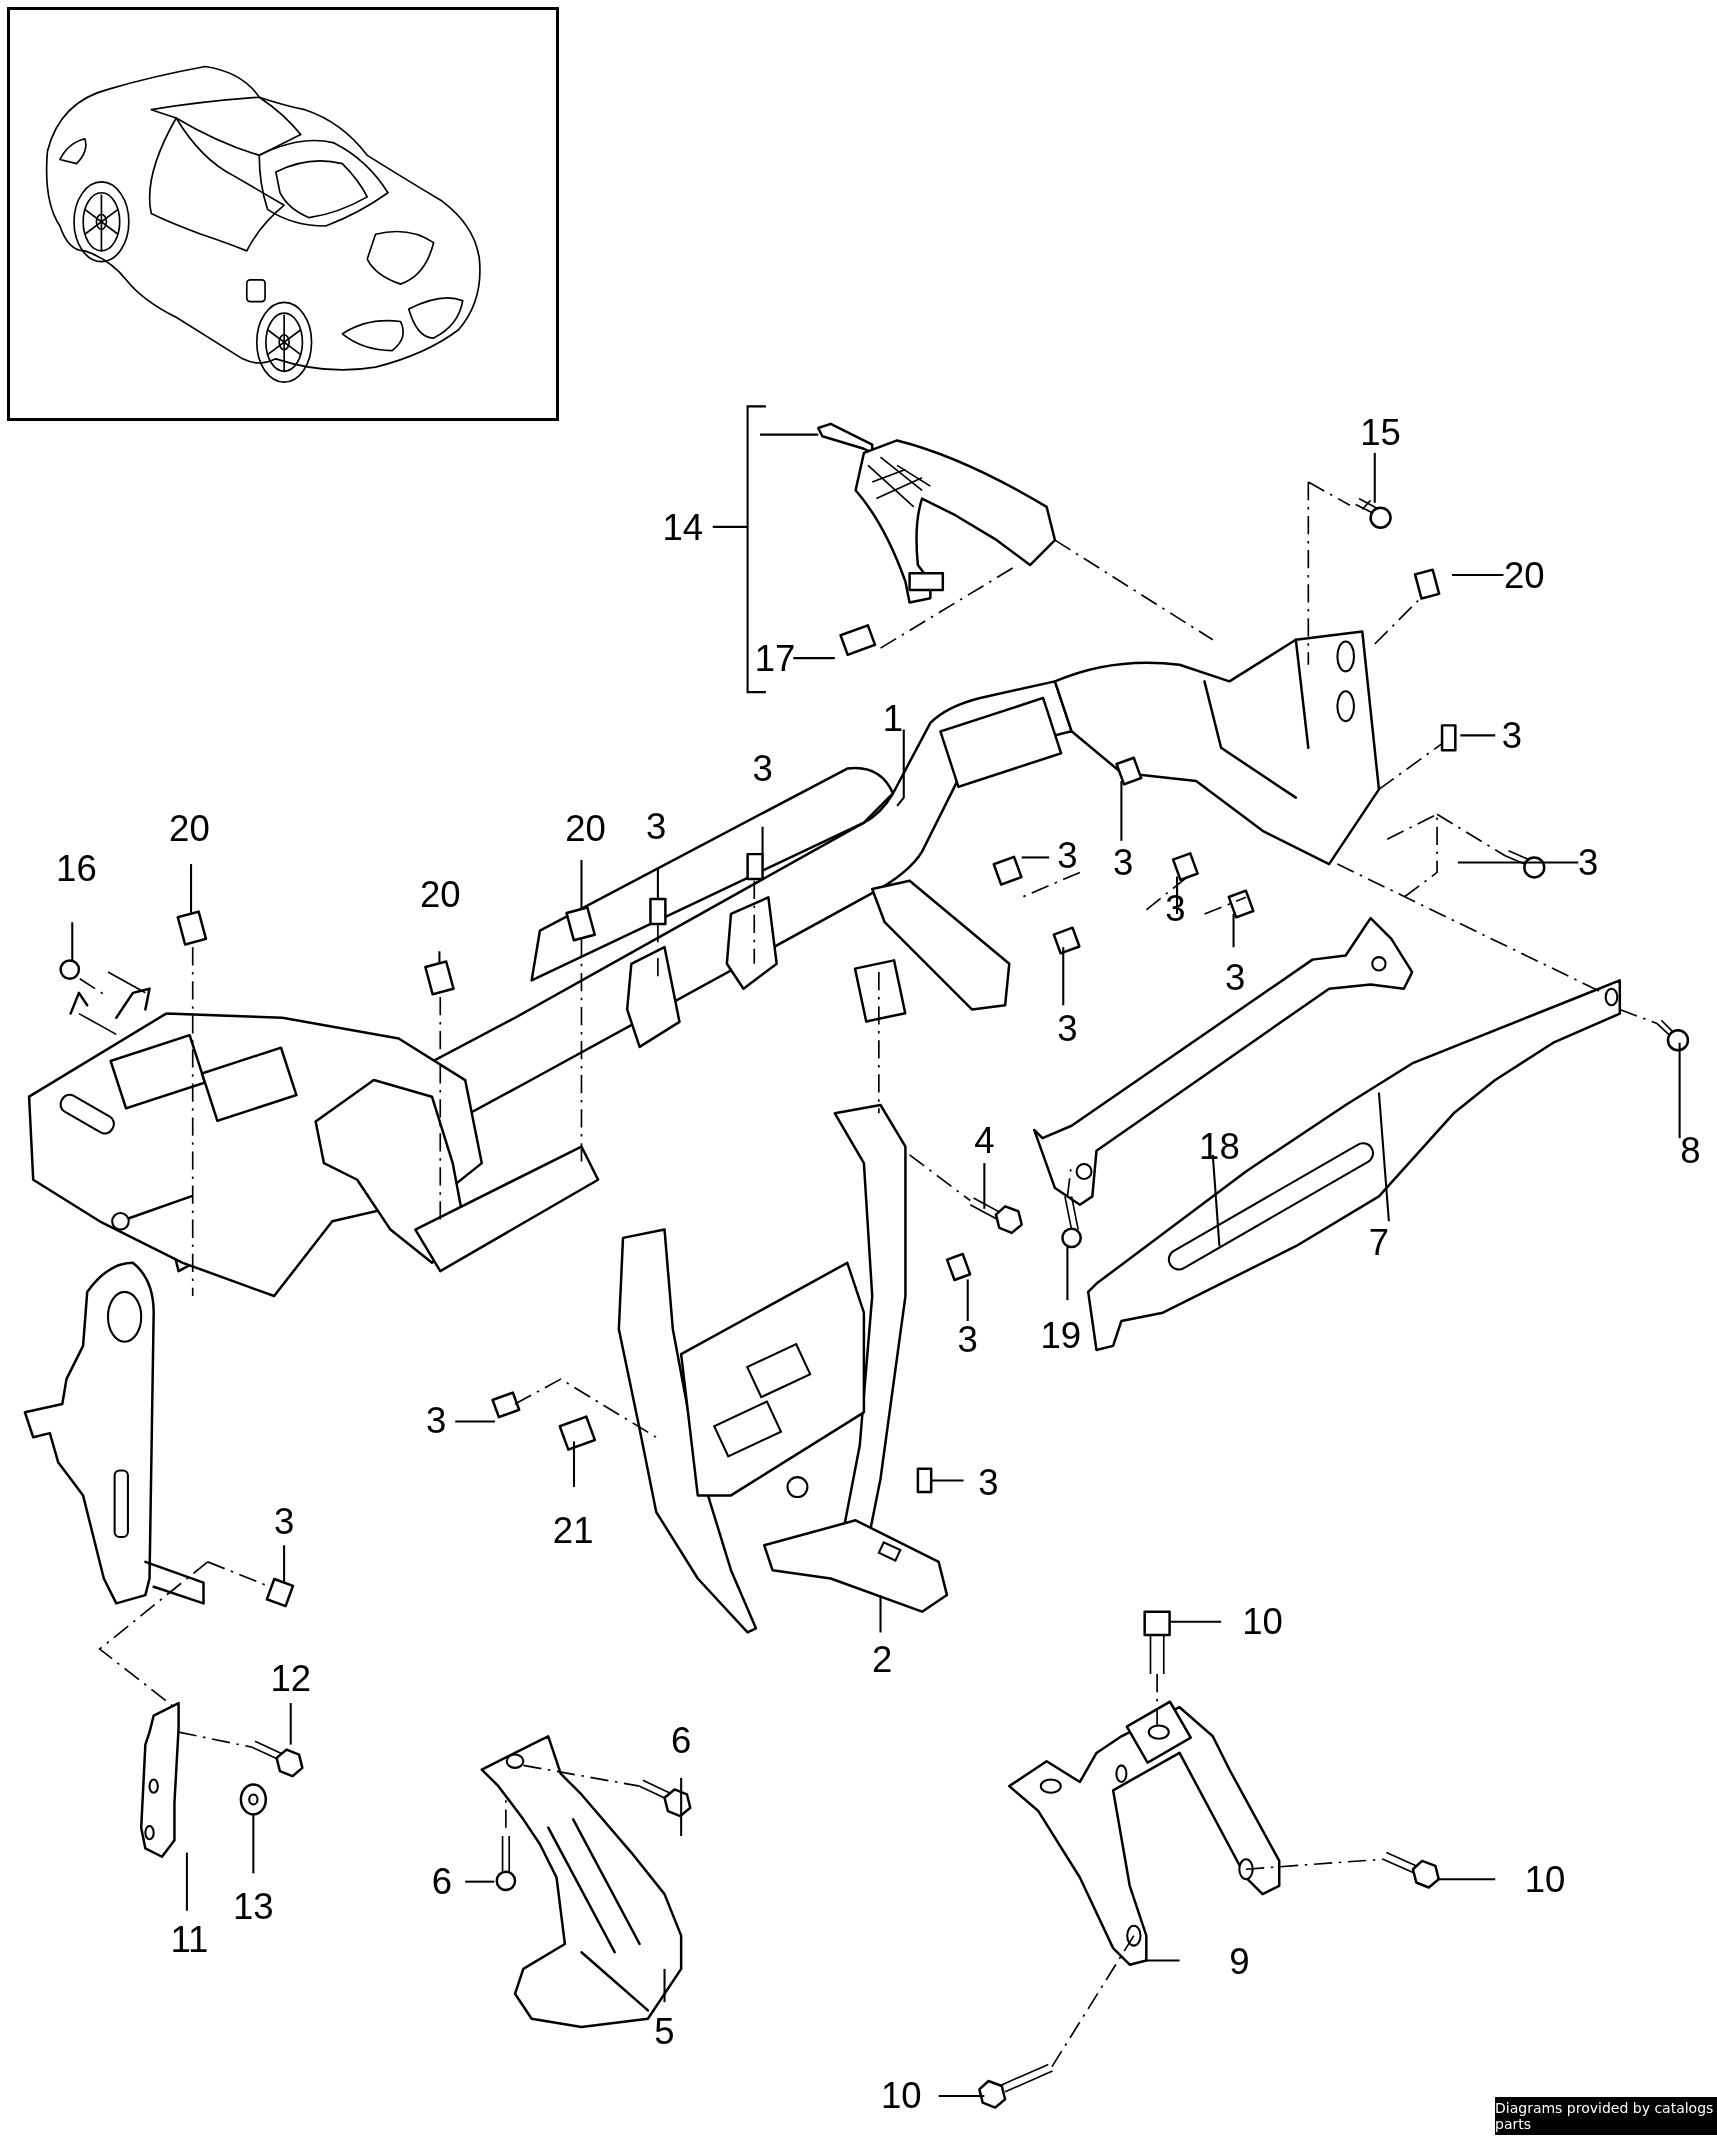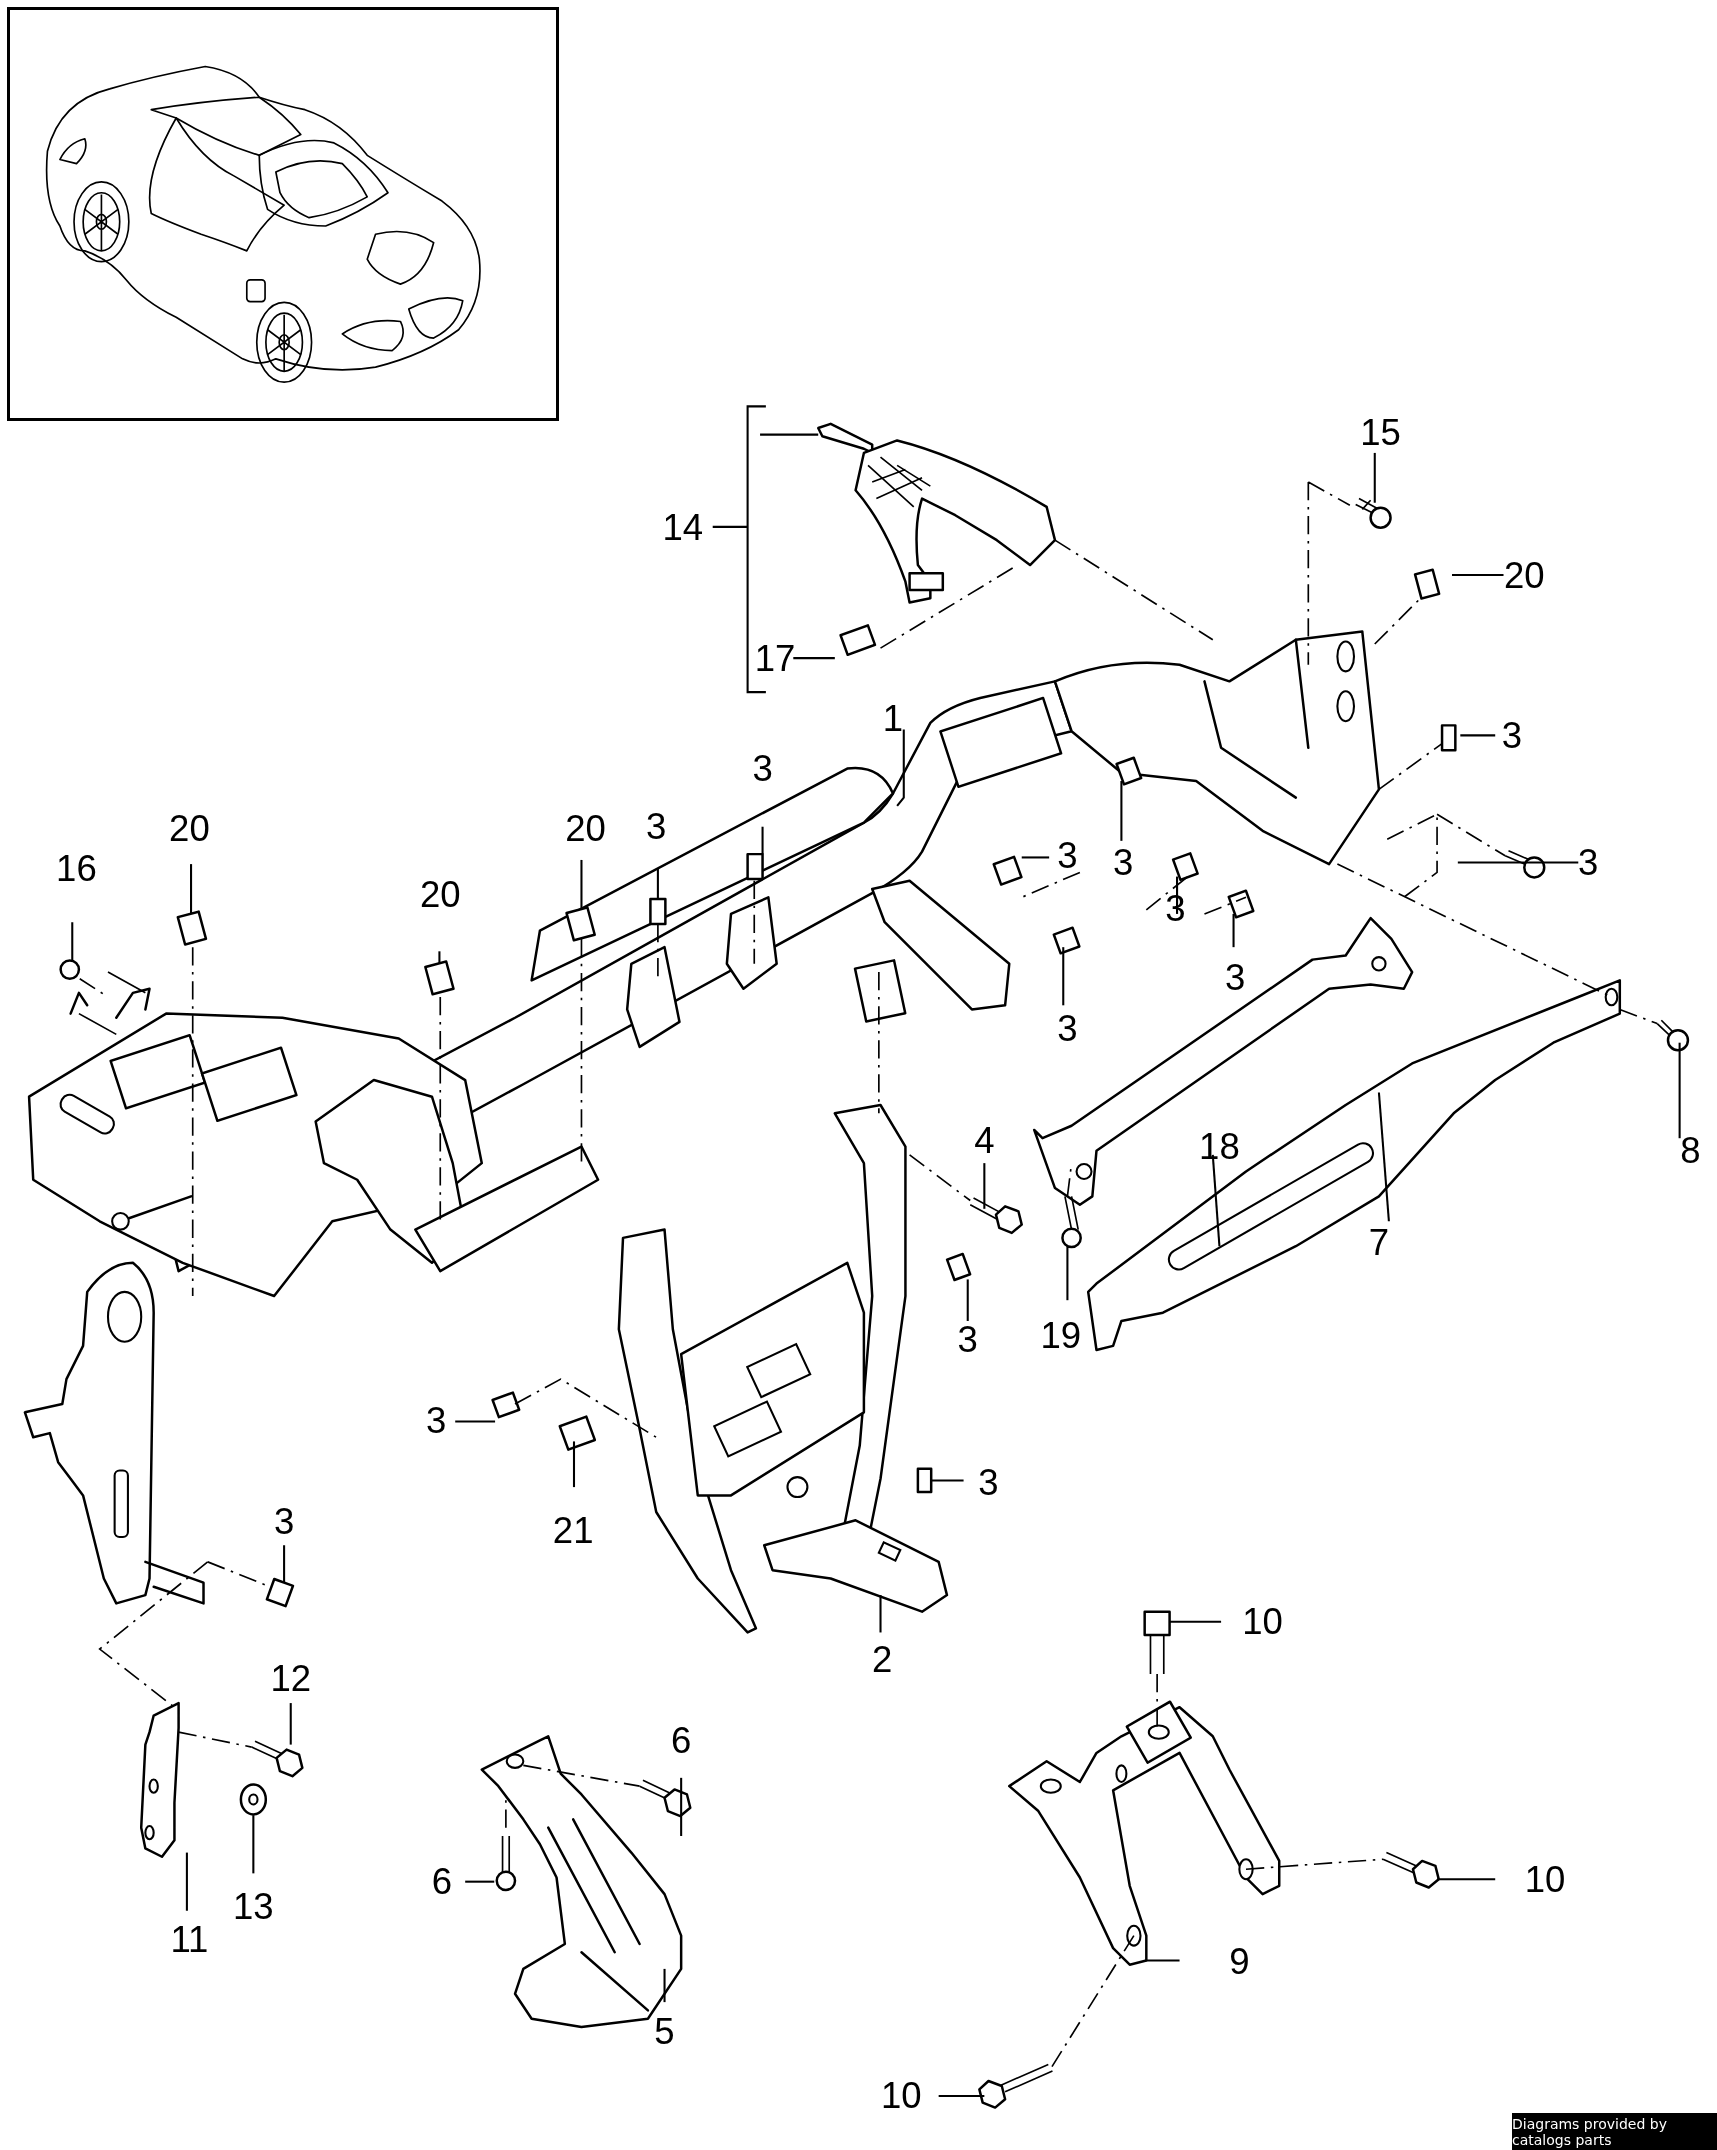--- a/index.html
+++ b/index.html
@@ -8,21 +8,21 @@
   #diagram { position:absolute; left:0; top:0; width:1717px; height:2151px; }
   .callout { font-family:"Liberation Sans", "DejaVu Sans", sans-serif; font-size:44px; fill:#000; }
   .ln { stroke:#000; stroke-width:3; fill:none; stroke-linejoin:round; stroke-linecap:round; }
   .lnt { stroke:#000; stroke-width:2; fill:none; stroke-linejoin:round; }
   .leader { stroke:#000; stroke-width:2.5; fill:none; }
   .dash { stroke:#000; stroke-width:2; fill:none; stroke-dasharray:22 8 3 8; }
   .part { fill:#fff; stroke:#000; stroke-width:3; stroke-linejoin:round; }
   .hole { fill:#fff; stroke:#000; stroke-width:2.5; }
   #inset { position:absolute; left:6.6px; top:6.6px; width:552px; height:414px;
            border:3.3px solid #000; box-sizing:border-box; background:#fff; }
-  #credit { position:absolute; right:0; bottom:0; width:205px; height:38px; background:#000;
+  #credit { position:absolute; right:0; bottom:16px; width:222px; height:38px; background:#000;
             color:#fff; font-family:"DejaVu Sans", sans-serif; font-size:14px;
             display:flex; align-items:center; justify-content:center; }
 </style>
 </head>
 <body>
 
 <div id="inset">
   <svg width="545" height="407" viewBox="0 0 656 490">
     <g class="lnt">
 

